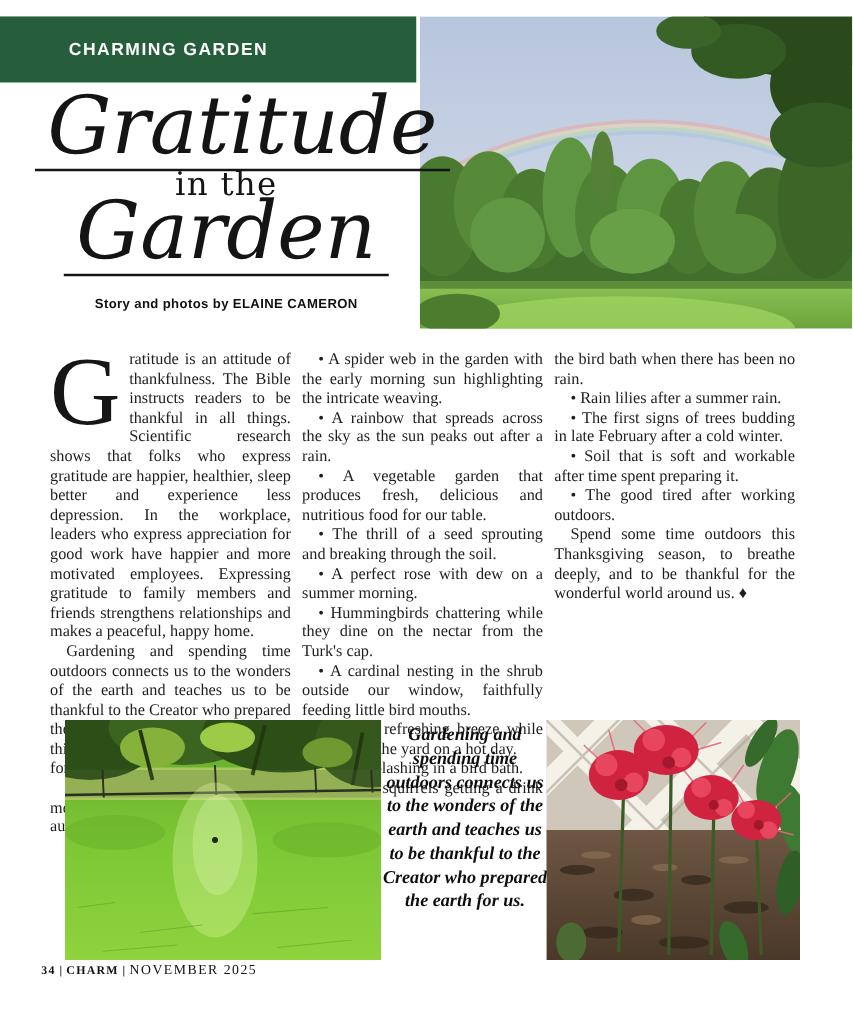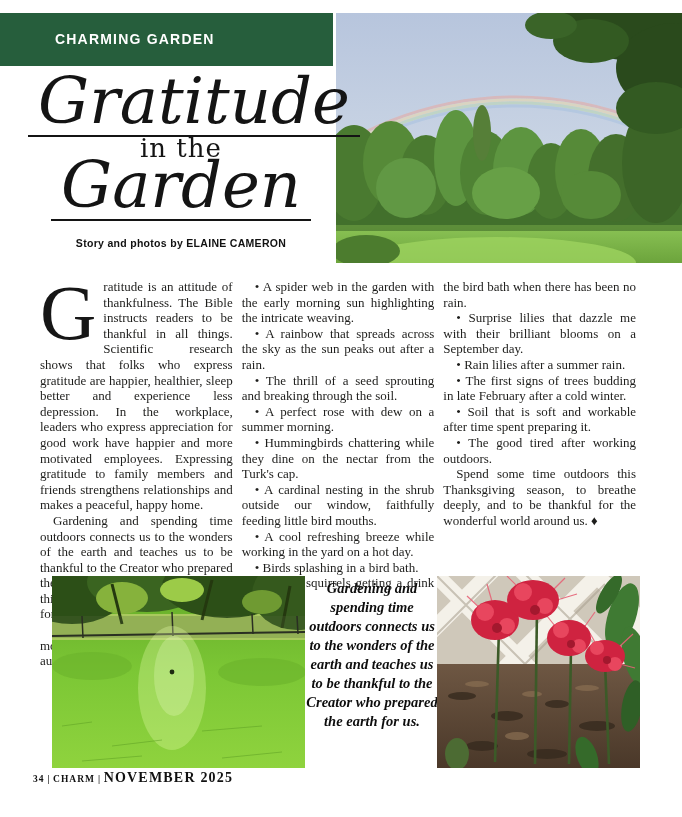--- a/index.html
+++ b/index.html
@@ -53,21 +53,21 @@
     font-family:"Liberation Serif",serif;font-style:italic;font-weight:bold;
     font-size:14.5px;line-height:19px;text-align:center;color:#0e0e0e;
   }
   
   .footer{
     position:absolute;left:33px;top:757px;
     font-family:"Liberation Serif",serif;font-size:9.5px;color:#111;
     letter-spacing:.5px;
   }
   .footer b{font-weight:bold;letter-spacing:1px;}
-  .footer .issue{font-weight:bold;font-size:14px;letter-spacing:1.2px;}
+  .footer .issue{font-weight:normal;font-size:11px;letter-spacing:1.2px;}
   .footer .pipe{font-weight:bold;padding:0 3px;}
 </style>
 </head>
 <body>
 
 <div class="page">
 
   <div class="banner">
     <span class="banner-label">CHARMING GARDEN</span>
   </div>
@@ -140,31 +140,31 @@
 
   <div class="columns">
     <div class="col">
       <p><span class="dropcap">G</span><span>ratitude is an attitude of thankfulness. The Bible instructs readers to be thankful in all things. Scientific research shows that folks who express gratitude are happier, healthier, sleep better and experience less depression. In the workplace, leaders who express appreciation for good work have happier and more motivated employees. Expressing gratitude to family members and friends strengthens relationships and makes a peaceful, happy home.</span></p>
       <p class="indent">Gardening and spending time outdoors connects us to the wonders of the earth and teaches us to be thankful to the Creator who prepared the earth for us. Here are a few things in my garden I am thankful for:</p>
       <p class="indent">• Gazing at the glow of a full moon through the pines on an autumn evening.</p>
     </div>
     <div class="col">
       <p class="indent">• A spider web in the garden with the early morning sun highlighting the intricate weaving.</p>
       <p class="indent">• A rainbow that spreads across the sky as the sun peaks out after a rain.</p>
+      <p class="indent">• A vegetable garden that produces fresh, delicious and nutritious food for our table.</p>
       <p class="indent">• The thrill of a seed sprouting and breaking through the soil.</p>
       <p class="indent">• A perfect rose with dew on a summer morning.</p>
       <p class="indent">• Hummingbirds chattering while they dine on the nectar from the Turk's cap.</p>
       <p class="indent">• A cardinal nesting in the shrub outside our window, faithfully feeding little bird mouths.</p>
       <p class="indent">• A cool refreshing breeze while working in the yard on a hot day.</p>
       <p class="indent">• Birds splashing in a bird bath.</p>
       <p class="indent">• Thirsty squirrels getting a drink from</p>
     </div>
     <div class="col">
       <p>the bird bath when there has been no rain.</p>
-      <p class="indent">• Surprise lilies that dazzle me with their brilliant blooms on a September day.</p>
       <p class="indent">• Rain lilies after a summer rain.</p>
       <p class="indent">• The first signs of trees budding in late February after a cold winter.</p>
       <p class="indent">• Soil that is soft and workable after time spent preparing it.</p>
       <p class="indent">• The good tired after working outdoors.</p>
       <p class="indent">Spend some time outdoors this Thanksgiving season, to breathe deeply, and to be thankful for the wonderful world around us. ♦</p>
     </div>
   </div>
 
   <div class="photo lawn-photo">
     <svg width="253" height="192" viewBox="0 0 253 192">

